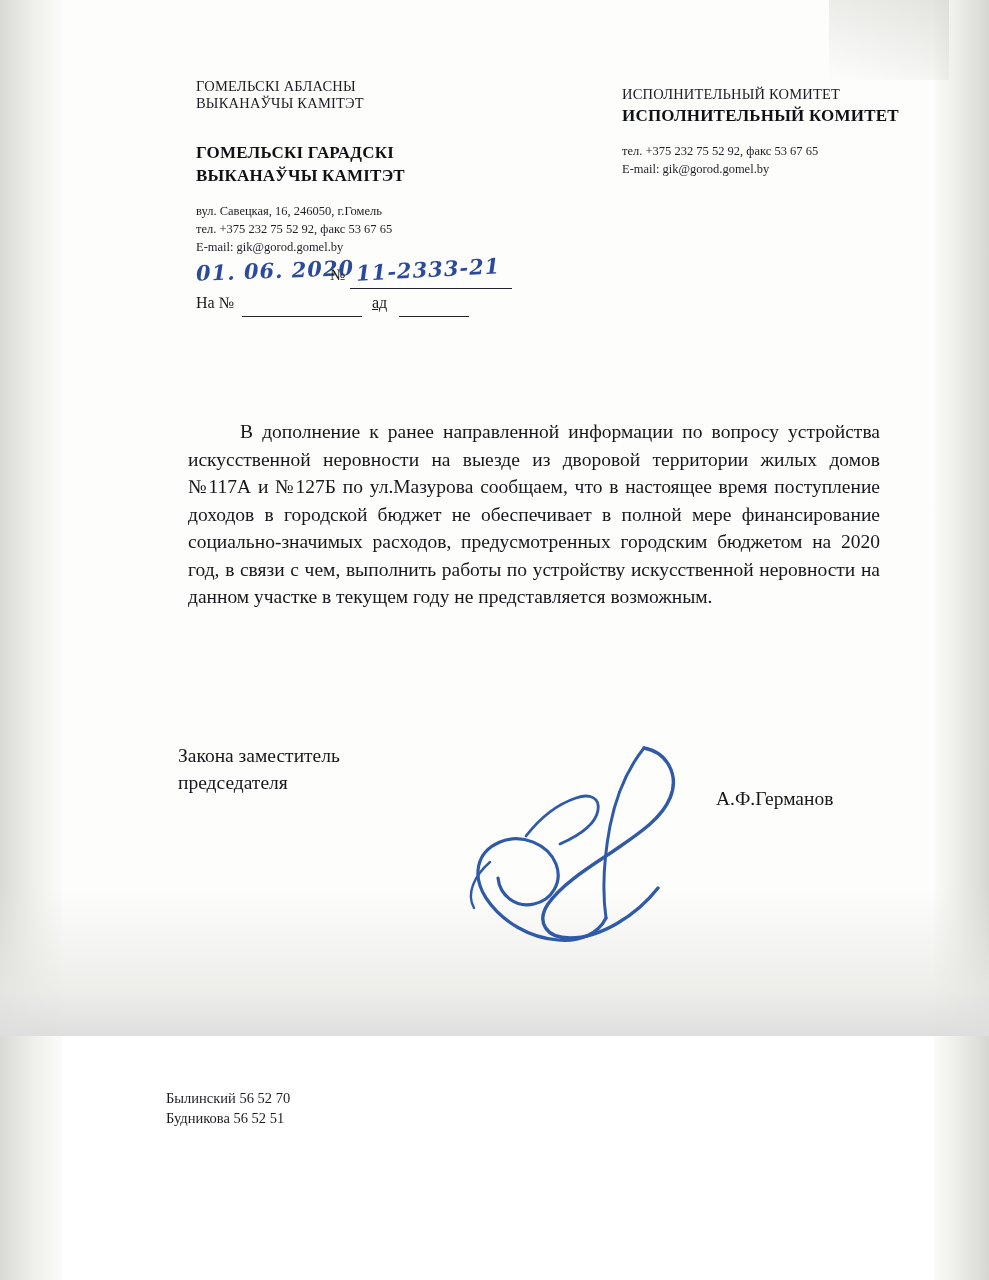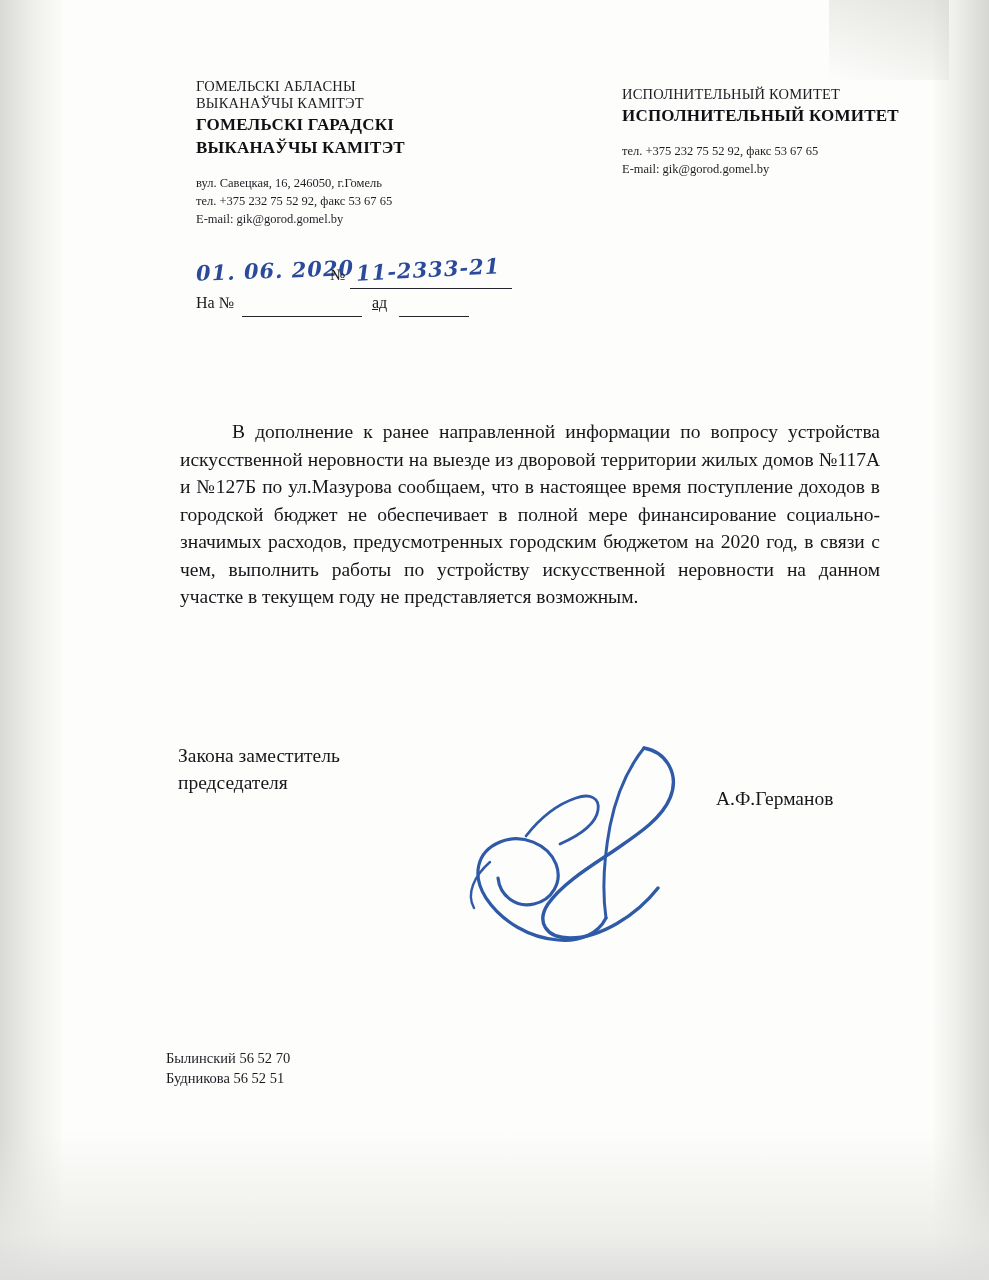--- a/index.html
+++ b/index.html
@@ -15,21 +15,21 @@
     color: #1a1a1a;
     overflow: hidden;
   }
 
   
   .scan-page {
     position: absolute;
     left: 0;
     top: 0;
     width: 989px;
-    height: 1280px;
+    height: 1036px;
     background: #fdfdfb;
   }
   .scan-edge-left {
     position: absolute;
     left: 0; top: 0;
     width: 62px; height: 1280px;
     background: linear-gradient(to right, #d9d9d6 0%, #efefec 55%, #fbfbf9 100%);
   }
   .scan-edge-right {
     position: absolute;
@@ -68,21 +68,21 @@
     font-size: 14.5px;
     line-height: 17px;
     letter-spacing: 0.2px;
     color: #1c1d22;
   }
   .lh-bold {
     font-size: 17px;
     font-weight: bold;
     line-height: 21px;
     letter-spacing: 0.2px;
-    margin-top: 2px;
+    margin-top: 30px;
     color: #101114;
   }
   .lh-contacts {
     margin-top: 16px;
     font-size: 12.5px;
     line-height: 18px;
     color: #1d1f24;
   }
 
   
@@ -156,21 +156,21 @@
     position: absolute;
     left: 180px;
     top: 418px;
     width: 700px;
     font-size: 19.5px;
     line-height: 27.5px;
     text-align: justify;
     color: #16171b;
   }
   .body-text p {
-    margin: 0 0 0 0;
+    margin: 0 0 0 8px;
     text-indent: 52px;
   }
 
   
   .sign-title {
     position: absolute;
     left: 178px;
     top: 742px;
     font-size: 19.5px;
     line-height: 27px;
@@ -188,21 +188,21 @@
     left: 430px;
     top: 740px;
     width: 320px;
     height: 210px;
   }
 
   
   .footer-exec {
     position: absolute;
     left: 166px;
-    top: 1048px;
+    top: 1088px;
     font-size: 14.5px;
     line-height: 20px;
     color: #1b1c21;
   }
 </style>
 </head>
 <body>
 
 <div class="scan-page">
 

